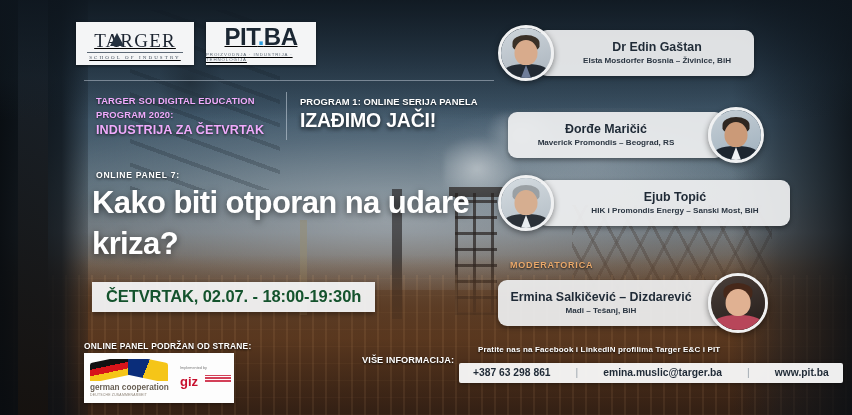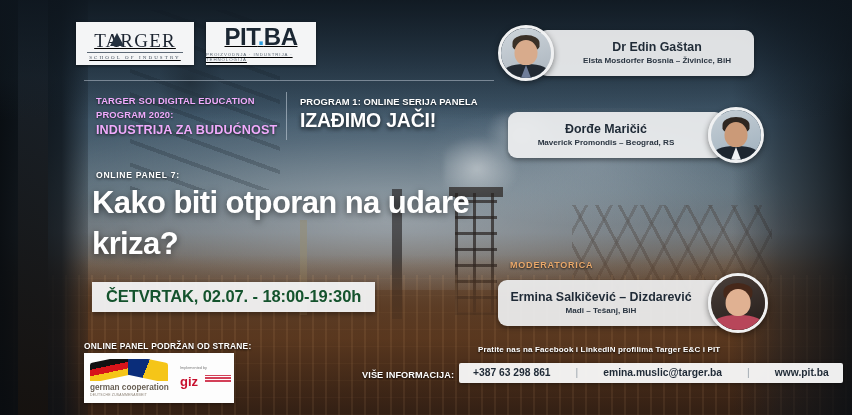--- a/index.html
+++ b/index.html
@@ -250,21 +250,21 @@
     display: block; width: 26px; height: 1.4px; background: #c8102e; margin-bottom: 1.4px; opacity: .8;
   }
 
   
   .follow {
     position: absolute; left: 478px; top: 345px;
     font-size: 8px; font-weight: bold; color: #ffffff; letter-spacing: .15px;
     text-shadow: 0 1px 2px rgba(0,0,0,.85);
   }
   .more-label {
-    position: absolute; left: 362px; top: 370px;
+    position: absolute; left: 362px; top: 355px;
     font-size: 9.2px; font-weight: bold; color: #ffffff; letter-spacing: .1px;
     text-shadow: 0 1px 2px rgba(0,0,0,.85);
     text-align: right;
   }
   .contact-bar {
     position: absolute; left: 459px; top: 363px;
     background: rgba(250,250,250,.95);
     padding: 4px 14px 5px 14px; border-radius: 2px;
     display: flex; align-items: center; gap: 25px;
     box-shadow: 0 1px 4px rgba(0,0,0,.4);
@@ -376,21 +376,21 @@
         </div>
         <div class="pit-sub">PROIZVODNJA · INDUSTRIJA · TEHNOLOGIJA</div>
       </div>
     </div>
 
     <div class="hdr-rule"></div>
 
     <div class="prog-left">
       <div class="l1">TARGER SOI DIGITAL EDUCATION</div>
       <div class="l2">PROGRAM 2020:</div>
-      <div class="l3">INDUSTRIJA ZA BUDUĆNOST</div>
+      <div class="l3">INDUSTRIJA ZA ČETVRTAK</div>
     </div>
     <div class="prog-sep"></div>
     <div class="prog-right">
       <div class="r1">PROGRAM 1: ONLINE SERIJA PANELA</div>
       <div class="r2">IZAĐIMO JAČI!</div>
     </div>
 
     <div class="panel-label">ONLINE PANEL 7:</div>
     <div class="panel-title">Kako biti otporan na udare kriza?</div>
 
@@ -419,20 +419,33 @@
       </div>
       <div class="ph">
         <div class="bgc" style="background:linear-gradient(160deg,#c6cfd6,#9fb0bd)"></div>
         <div class="body" style="background:#1d2630"></div>
         <div class="hair" style="background:#2e2620"></div>
         <div class="face" style="background:#cb9a78"></div>
         <div class="collar" style="background:#eef1f4"></div>
       </div>
     </div>
 
+    <div class="card" id="card3">
+      <div class="ph">
+        <div class="bgc" style="background:linear-gradient(160deg,#d5dce1,#b3bdc5)"></div>
+        <div class="body" style="background:#2b3138"></div>
+        <div class="hair" style="background:#9aa0a4"></div>
+        <div class="face" style="background:#d6ae90"></div>
+        <div class="collar" style="background:#e9edf0"></div>
+      </div>
+      <div class="pill">
+        <div class="nm">Ejub Topić</div>
+        <div class="org">HIK i Promondis Energy – Sanski Most, BiH</div>
+      </div>
+    </div>
 
     <div class="moderator-label">MODERATORICA</div>
     <div class="card" id="card4">
       <div class="pill">
         <div class="nm">Ermina Salkičević – Dizdarević</div>
         <div class="org">Madi – Tešanj, BiH</div>
       </div>
       <div class="ph">
         <div class="bgc" style="background:linear-gradient(160deg,#4a3f3a,#241c19)"></div>
         <div class="body" style="background:#b8465a"></div>

